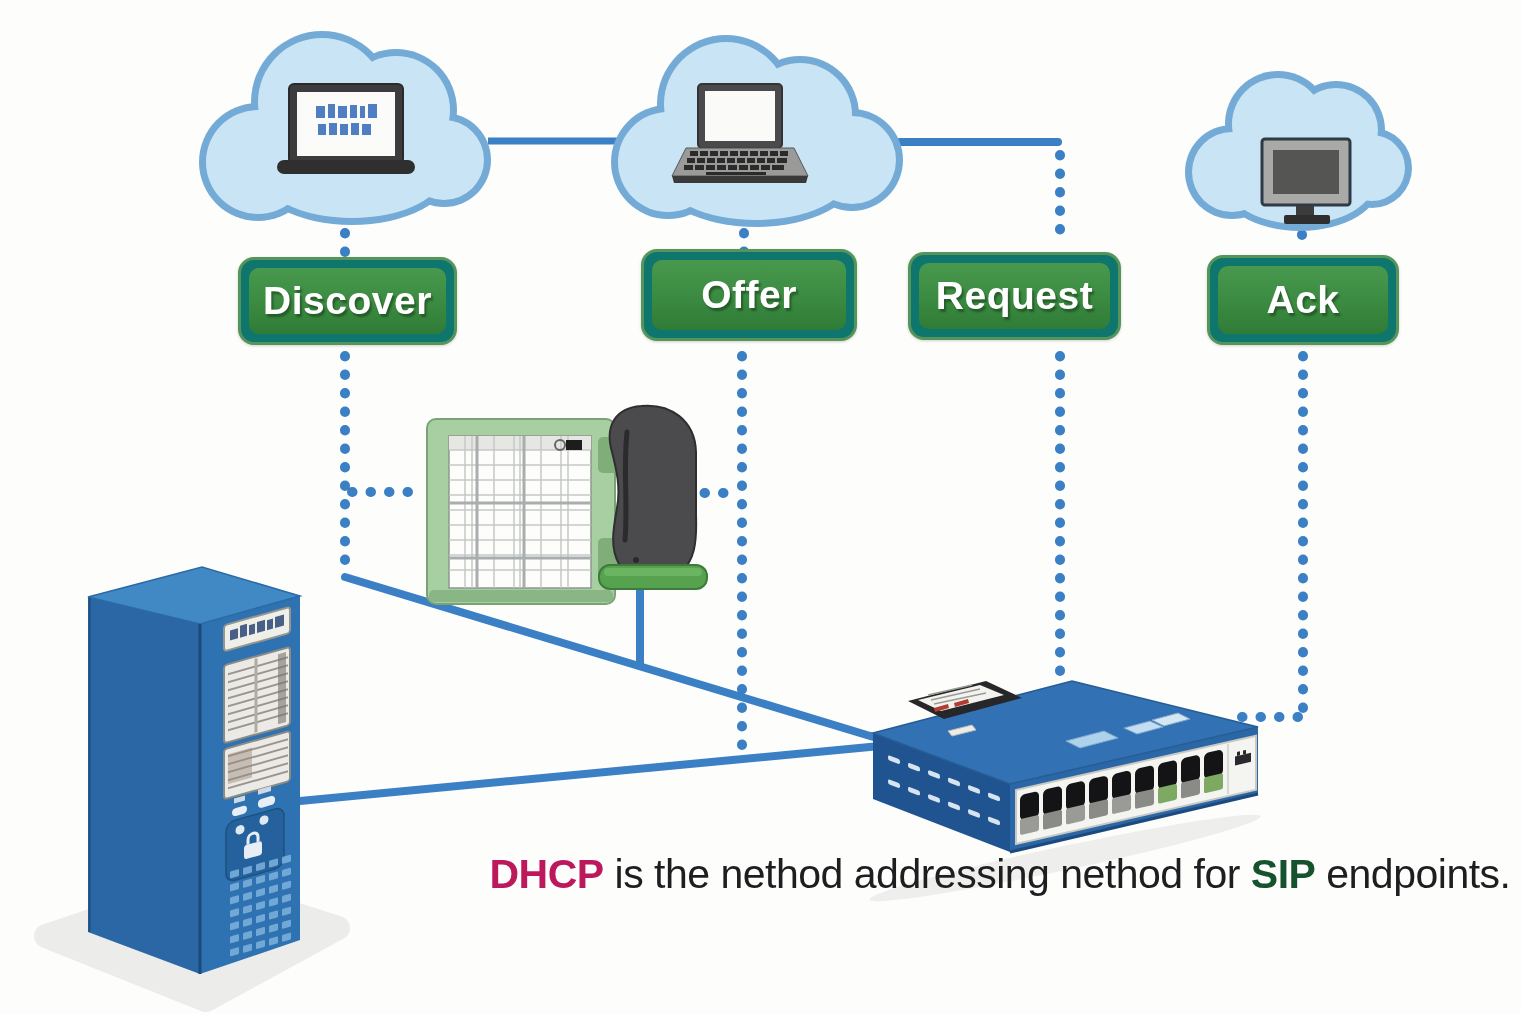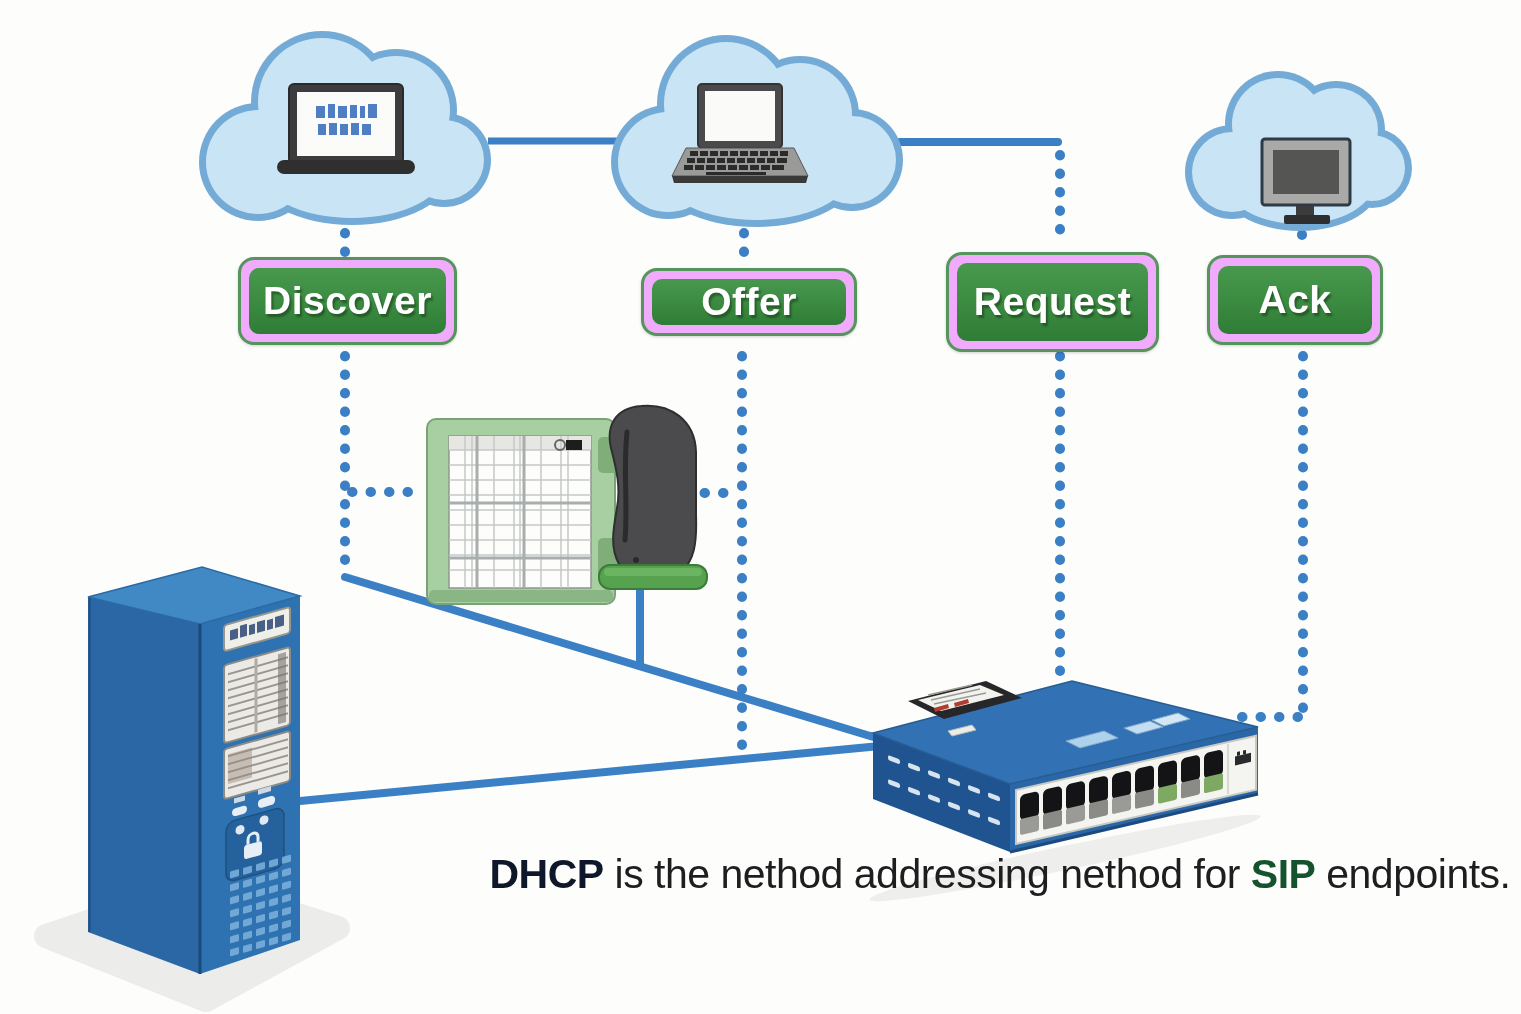--- a/index.html
+++ b/index.html
@@ -3,43 +3,43 @@
 <meta charset="utf-8">
 <style>
   html,body{margin:0;padding:0;background:#ffffff;}
   .stage{
     position:relative;width:1521px;height:1014px;overflow:hidden;
     background:#fdfdfc;font-family:"Liberation Sans",sans-serif;
   }
   .stage svg{position:absolute;left:0;top:0;}
   
   .badge{
-    position:absolute;background:#f0abfc;border:3px solid #55945a;
+    position:absolute;background:#0f766e;border:3px solid #55945a;
     border-radius:16px;padding:8px;box-sizing:border-box;
     box-shadow:0 1px 3px rgba(0,0,0,.18);z-index:5;
   }
   .badge-inner{
     width:100%;height:100%;border-radius:10px;
     background:linear-gradient(180deg,#48984e 0%,#3b8a41 55%,#2f7c36 100%);
     display:flex;align-items:center;justify-content:center;
     color:#fff;font-weight:bold;font-size:39px;letter-spacing:.5px;
     text-shadow:2px 3px 2px rgba(15,40,15,.45);
   }
   #badge-discover{left:238px;top:257px;width:219px;height:88px;}
-  #badge-offer   {left:641px;top:268px;width:216px;height:68px;}
-  #badge-request {left:946px;top:252px;width:213px;height:100px;}
-  #badge-ack     {left:1207px;top:255px;width:176px;height:90px;}
+  #badge-offer   {left:641px;top:249px;width:216px;height:92px;}
+  #badge-request {left:908px;top:252px;width:213px;height:88px;}
+  #badge-ack     {left:1207px;top:255px;width:192px;height:90px;}
   
   .caption{
     position:absolute;left:470px;top:851px;width:1060px;z-index:5;
     text-align:center;font-size:41px;color:#1e1e20;letter-spacing:-.5px;
   }
   .caption span{white-space:pre;}
   .cap-b{font-weight:bold;}
-  .cap-blue{color:#0f172a;}
+  .cap-blue{color:#be185d;}
   .cap-dark{color:#14532d;}
 </style>
 </head>
 <body>
 
 <div class="stage">
 
 <svg width="1521" height="1014" viewBox="0 0 1521 1014">
 
   <g stroke="#3b7fc4" fill="none">

